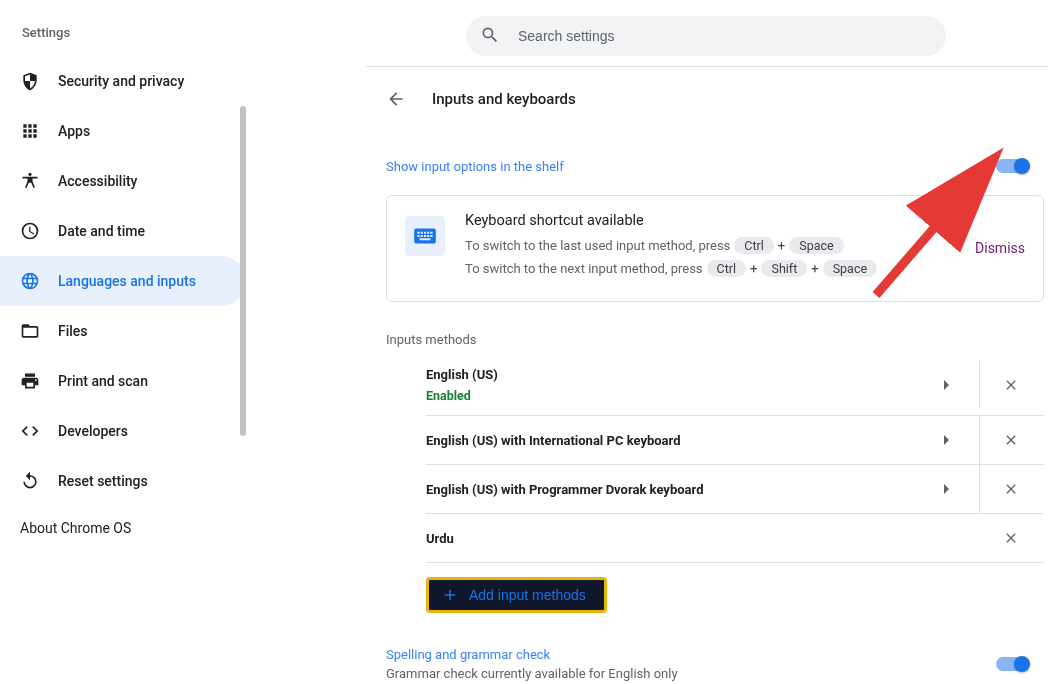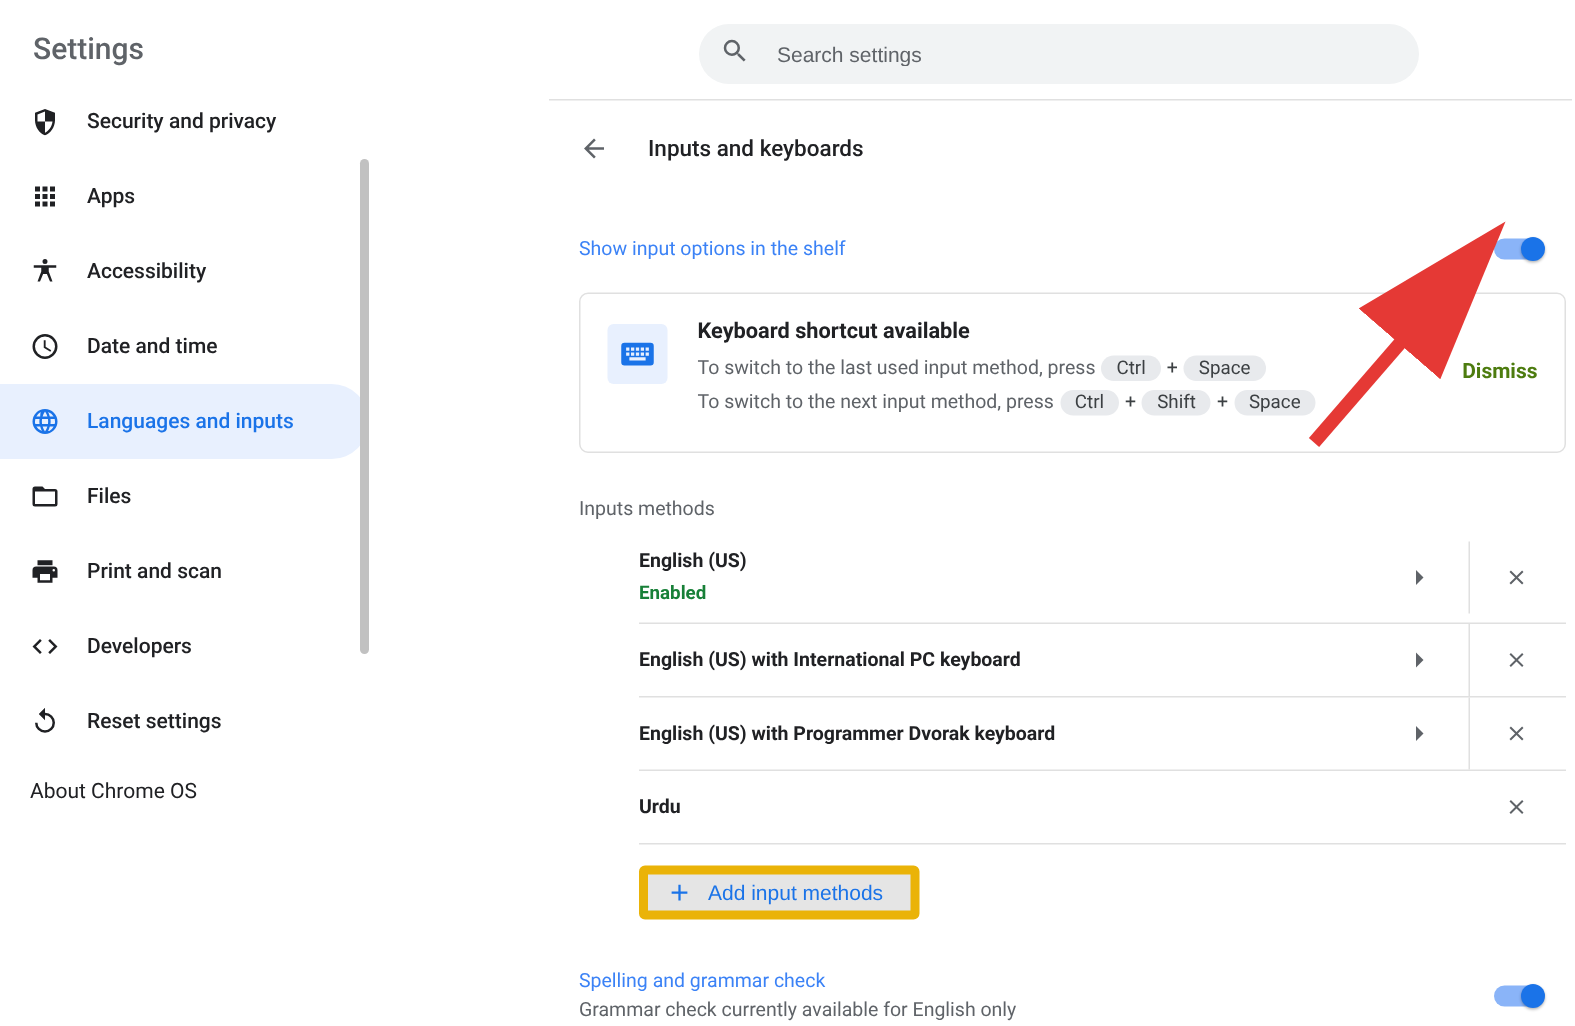--- a/index.html
+++ b/index.html
@@ -13,21 +13,21 @@
     overflow: hidden;
     position: relative;
   }
   .topbar {
     height: 64px;
     display: flex;
     align-items: center;
     padding-left: 22px;
   }
   .topbar-title {
-    font-size: 20px;
+    font-size: 13px;
     color: #5f6368;
     font-weight: 500;
   }
   .search-wrap {
     position: absolute;
     left: 466px;
     top: 16px;
     width: 480px;
     height: 40px;
     background: #f1f3f4;
@@ -119,27 +119,27 @@
     display:flex; gap:20px; align-items:flex-start;
     margin-top:6px;
   }
   .tip-card .illus {
     width:40px; height:40px; background:#e8f0fe; border-radius:4px;
     display:flex; align-items:center; justify-content:center;
     margin-top:4px;
   }
   .tip-card .illus svg { width:26px; height:26px; fill:#1a73e8;}
   .tip-body { flex:1; }
-  .tip-title { font-size:14.5px; font-weight:700; margin-bottom:8px;}
+  .tip-title { font-size:14.5px; font-weight:400; margin-bottom:8px;}
   .tip-line { font-size:13px; color:#5f6368; display:flex; align-items:center; gap:4px; flex-wrap:wrap; margin-bottom:6px;}
   .key {
     background:#e8eaed; border-radius:10px; padding:1px 10px; font-size:12.5px; color:#3c4043;
   }
   .plus { color:#3c4043; font-size:13px; }
-  .dismiss { color:#4d7c0f; font-size:14px; font-weight:700; cursor:pointer; align-self:center; }
+  .dismiss { color:#701a75; font-size:14px; font-weight:400; cursor:pointer; align-self:center; }
 
   .section-title { font-size:13px; color:#5f6368; margin-top:30px; margin-bottom:8px; }
 
   .method-list { margin-left:40px; }
   .method-row {
     border-bottom:1px solid #e0e0e0;
     min-height:48px;
     display:flex; align-items:center; justify-content:space-between;
     padding-right:2px;
     font-weight:bold;
@@ -151,21 +151,21 @@
   .method-actions { display:flex; align-items:center; height:100%;}
   .arrow-cell, .x-cell {
     width:62px; height:48px; display:flex; align-items:center; justify-content:center; cursor:pointer;
   }
   .arrow-cell { border-right:1px solid #e0e0e0;}
   .mini-tri { border:5px solid transparent; border-left-color:#5f6368;}
   .x-cell svg { width:16px; height:16px; fill:#5f6368;}
 
   .add-btn {
     margin-top:14px; margin-bottom:8px;
-    border:6px solid #eab308; border-radius:4px; background:#e5e5e5;
+    border:3px solid #eab308; border-radius:4px; background:#0f172a;
     color:#1a73e8; font-size:14px; font-weight:500;
     height:36px; padding:0 18px 0 12px;
     display:inline-flex; align-items:center; gap:10px; cursor:pointer;
   }
   .add-btn svg { width:18px; height:18px; fill:#1a73e8;}
 
   .spell-block { margin-top:20px;}
   .spell-sub { font-size:13px; color:#5f6368; margin-top:4px;}
 
   

